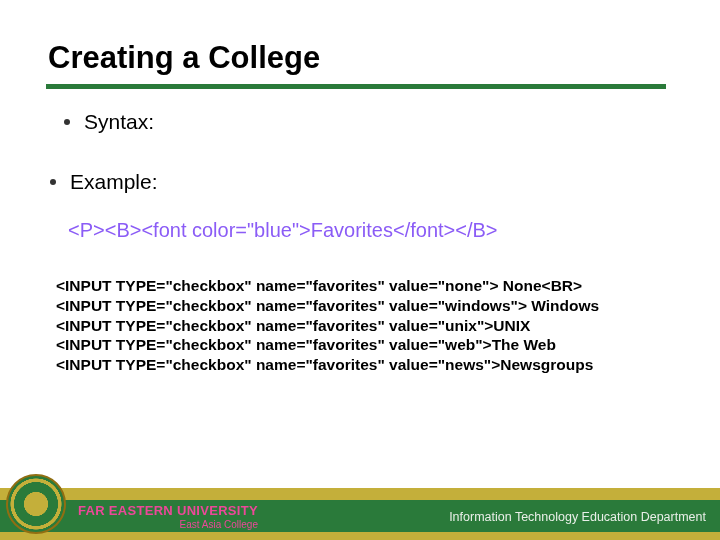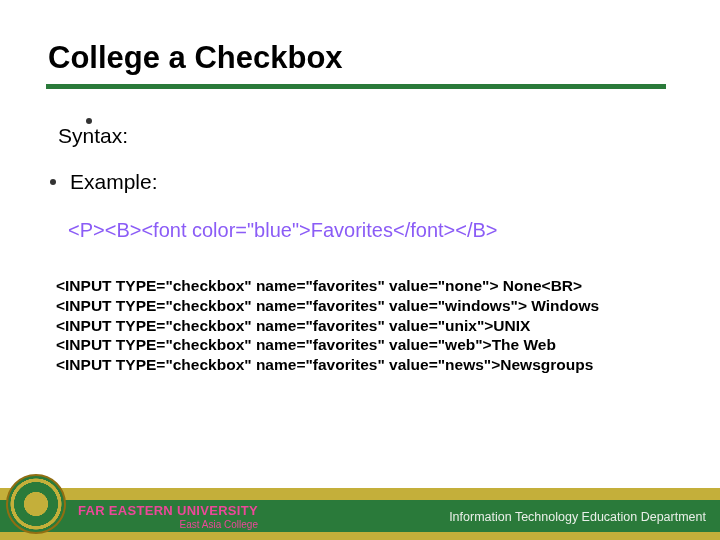--- a/index.html
+++ b/index.html
@@ -42,21 +42,21 @@
     height: 6px;
     border-radius: 50%;
     background: #333;
     margin-left: 6px;
     margin-right: 14px;
   }
   .bullet-row .label {
     font-size: 21px;
     color: #000;
   }
-  .syntax-row { left: 58px; top: 118px; flex-direction: column; }
+  .syntax-row { left: 58px; top: 110px; }
   .example-row { left: 44px; top: 170px; text-align: right; }
   .code1 {
     position: absolute;
     left: 68px;
     top: 218px;
     font-size: 20px;
     color: #8b5cf6;
     line-height: 1.25;
   }
   .code2 {
@@ -118,21 +118,21 @@
     color: #e9efe8;
     font-size: 12.5px;
     z-index: 4;
   }
 </style>
 </head>
 <body>
 
 <div class="slide">
 
-  <div class="title">College a Checkbox</div>
+  <div class="title">Creating a College</div>
   <div class="underline"></div>
 
   <div class="bullet-row syntax-row">
     <span class="dot"></span>
     <span class="label">Syntax:</span>
   </div>
 
   <div class="bullet-row example-row">
     <span class="dot"></span>
     <span class="label">Example:</span>

